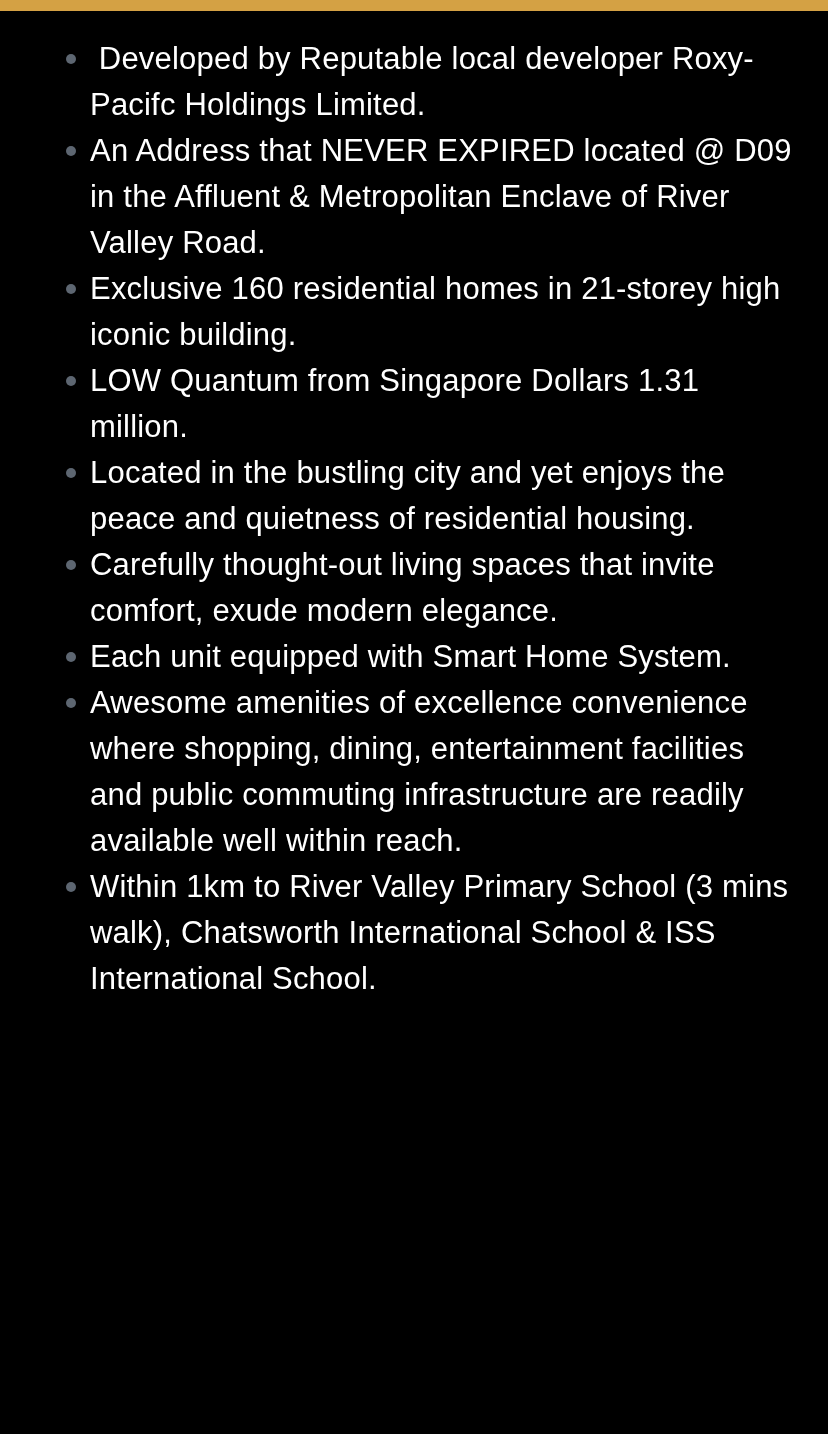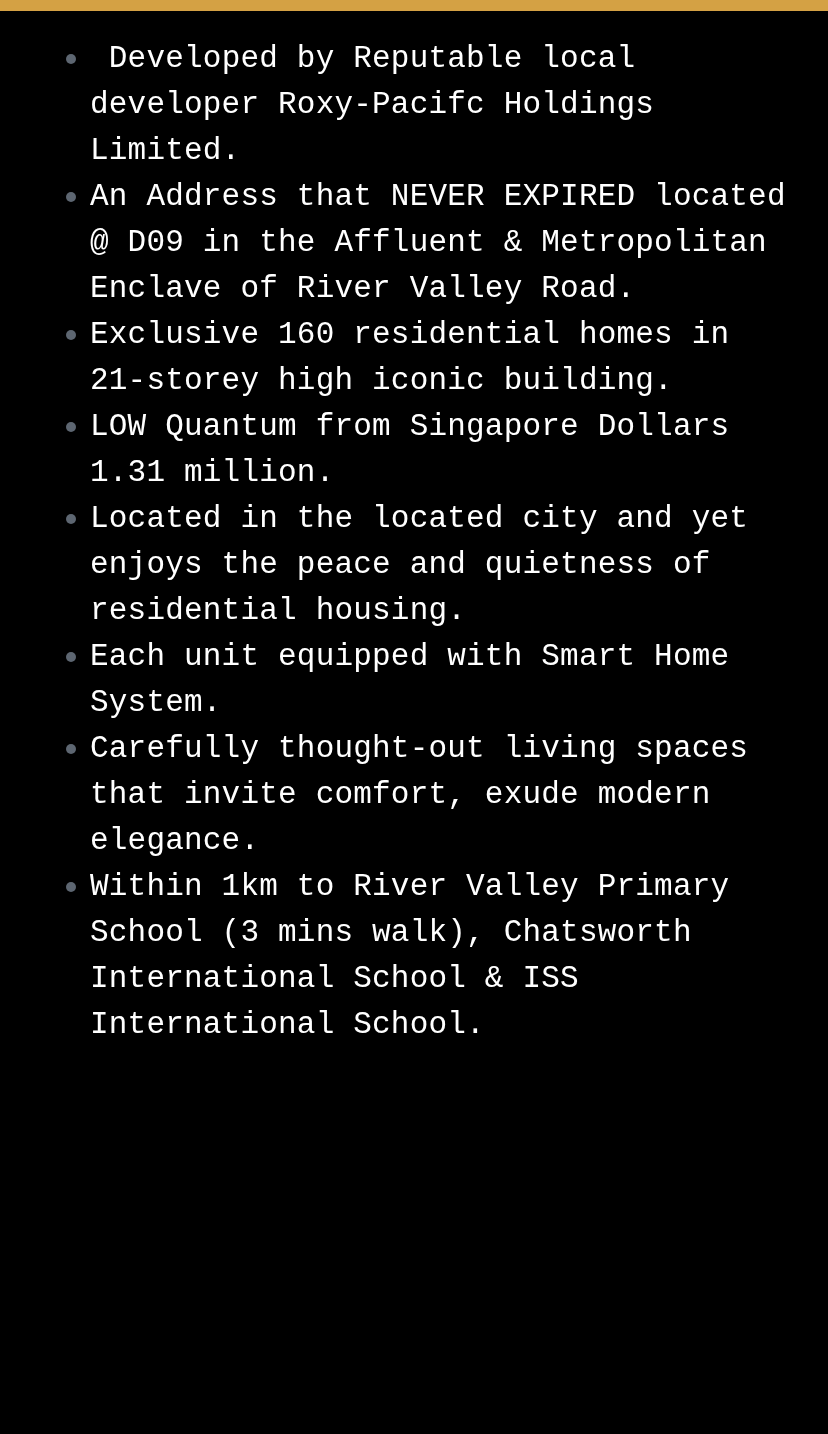--- a/index.html
+++ b/index.html
@@ -13,21 +13,21 @@
     margin: 0;
     padding: 0;
     background: var(--bg);
   }
   .page {
     position: relative;
     width: 828px;
     height: 1434px;
     background: var(--bg);
     overflow: hidden;
-    font-family: Liberation Mono, monospace;
+    font-family: Liberation Sans, sans-serif;
   }
   .top-bar {
     width: 828px;
     height: 11px;
     background: var(--top-bar);
   }
   ul.bullet-list {
     list-style: none;
     margin: 0;
     padding: 25px 32px 18px 0;
@@ -72,28 +72,32 @@
     <li>
       <span class="dot"></span>
       <span class="txt">Exclusive 160 residential homes in 21-storey high iconic building.</span>
     </li>
     <li>
       <span class="dot"></span>
       <span class="txt">LOW Quantum from Singapore Dollars 1.31 million.</span>
     </li>
     <li>
       <span class="dot"></span>
-      <span class="txt">Located in the located city and yet enjoys the peace and quietness of residential housing.</span>
+      <span class="txt">Located in the bustling city and yet enjoys the peace and quietness of residential housing.</span>
+    </li>
+    <li>
+      <span class="dot"></span>
+      <span class="txt">Carefully thought-out living spaces that invite comfort, exude modern elegance.</span>
     </li>
     <li>
       <span class="dot"></span>
       <span class="txt">Each unit equipped with Smart Home System.</span>
     </li>
     <li>
       <span class="dot"></span>
-      <span class="txt">Carefully thought-out living spaces that invite comfort, exude modern elegance.</span>
+      <span class="txt">Awesome amenities of excellence convenience where shopping, dining, entertainment facilities and public commuting infrastructure are readily available well within reach.</span>
     </li>
     <li>
       <span class="dot"></span>
       <span class="txt">Within 1km to River Valley Primary School (3 mins walk), Chatsworth International School &amp; ISS International School.</span>
     </li>
   </ul>
 </div>
 
 </body></html>

